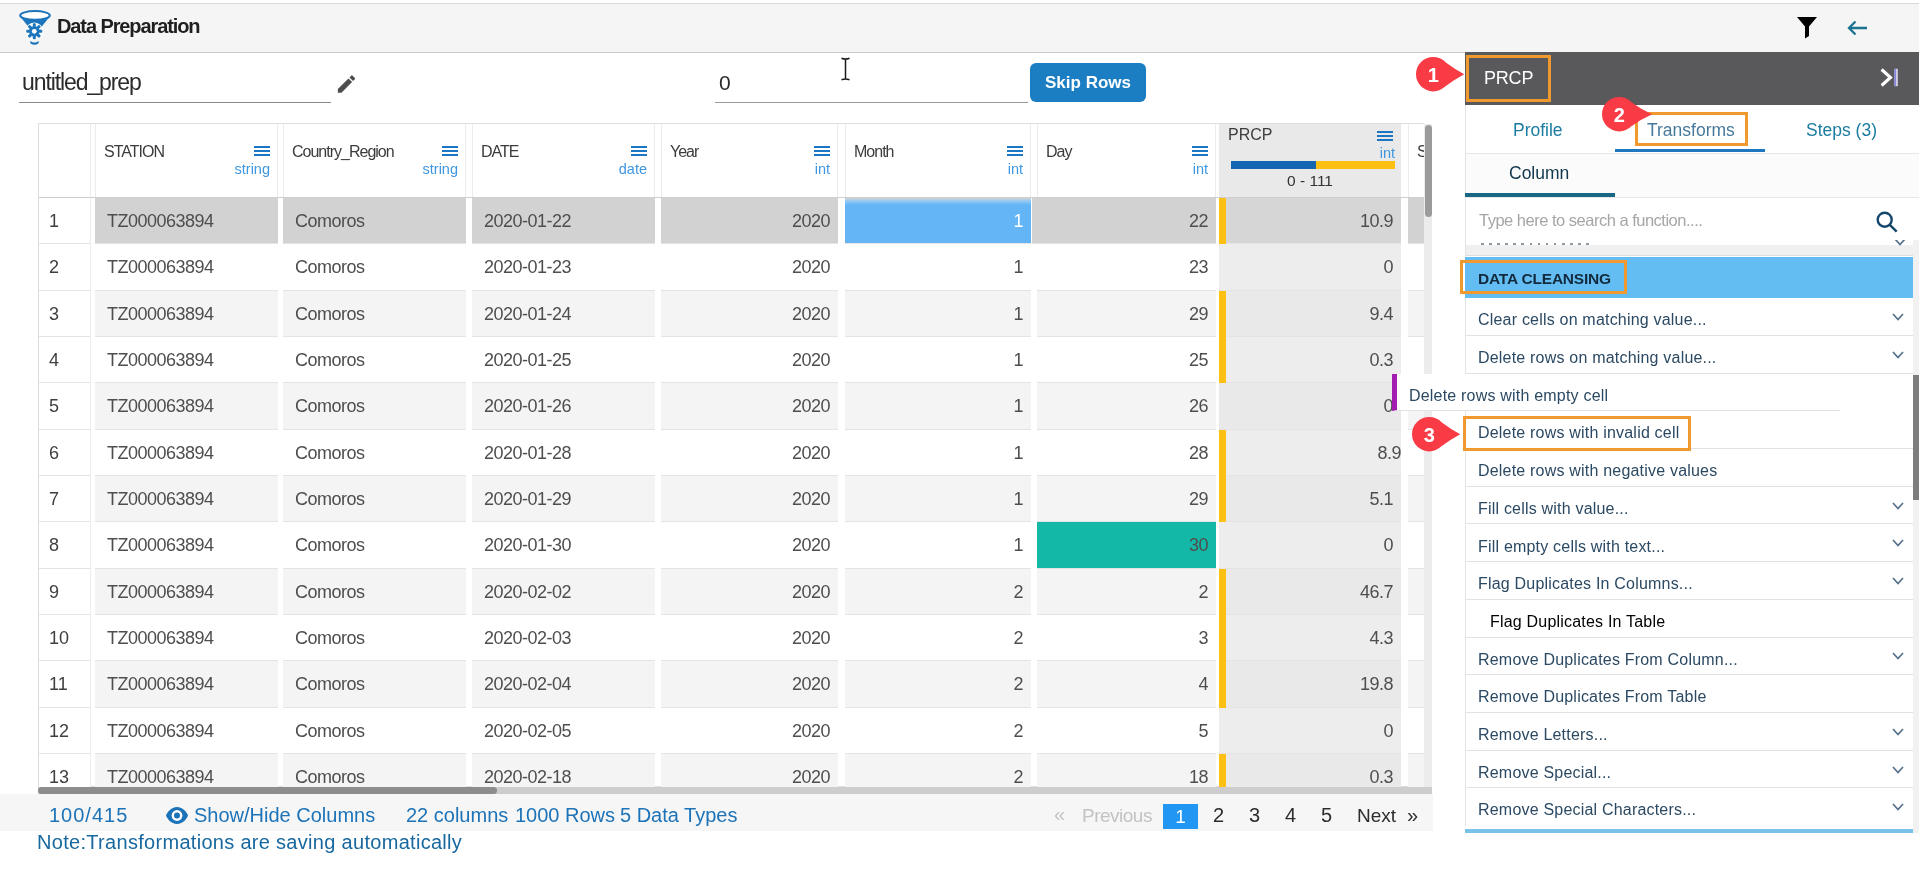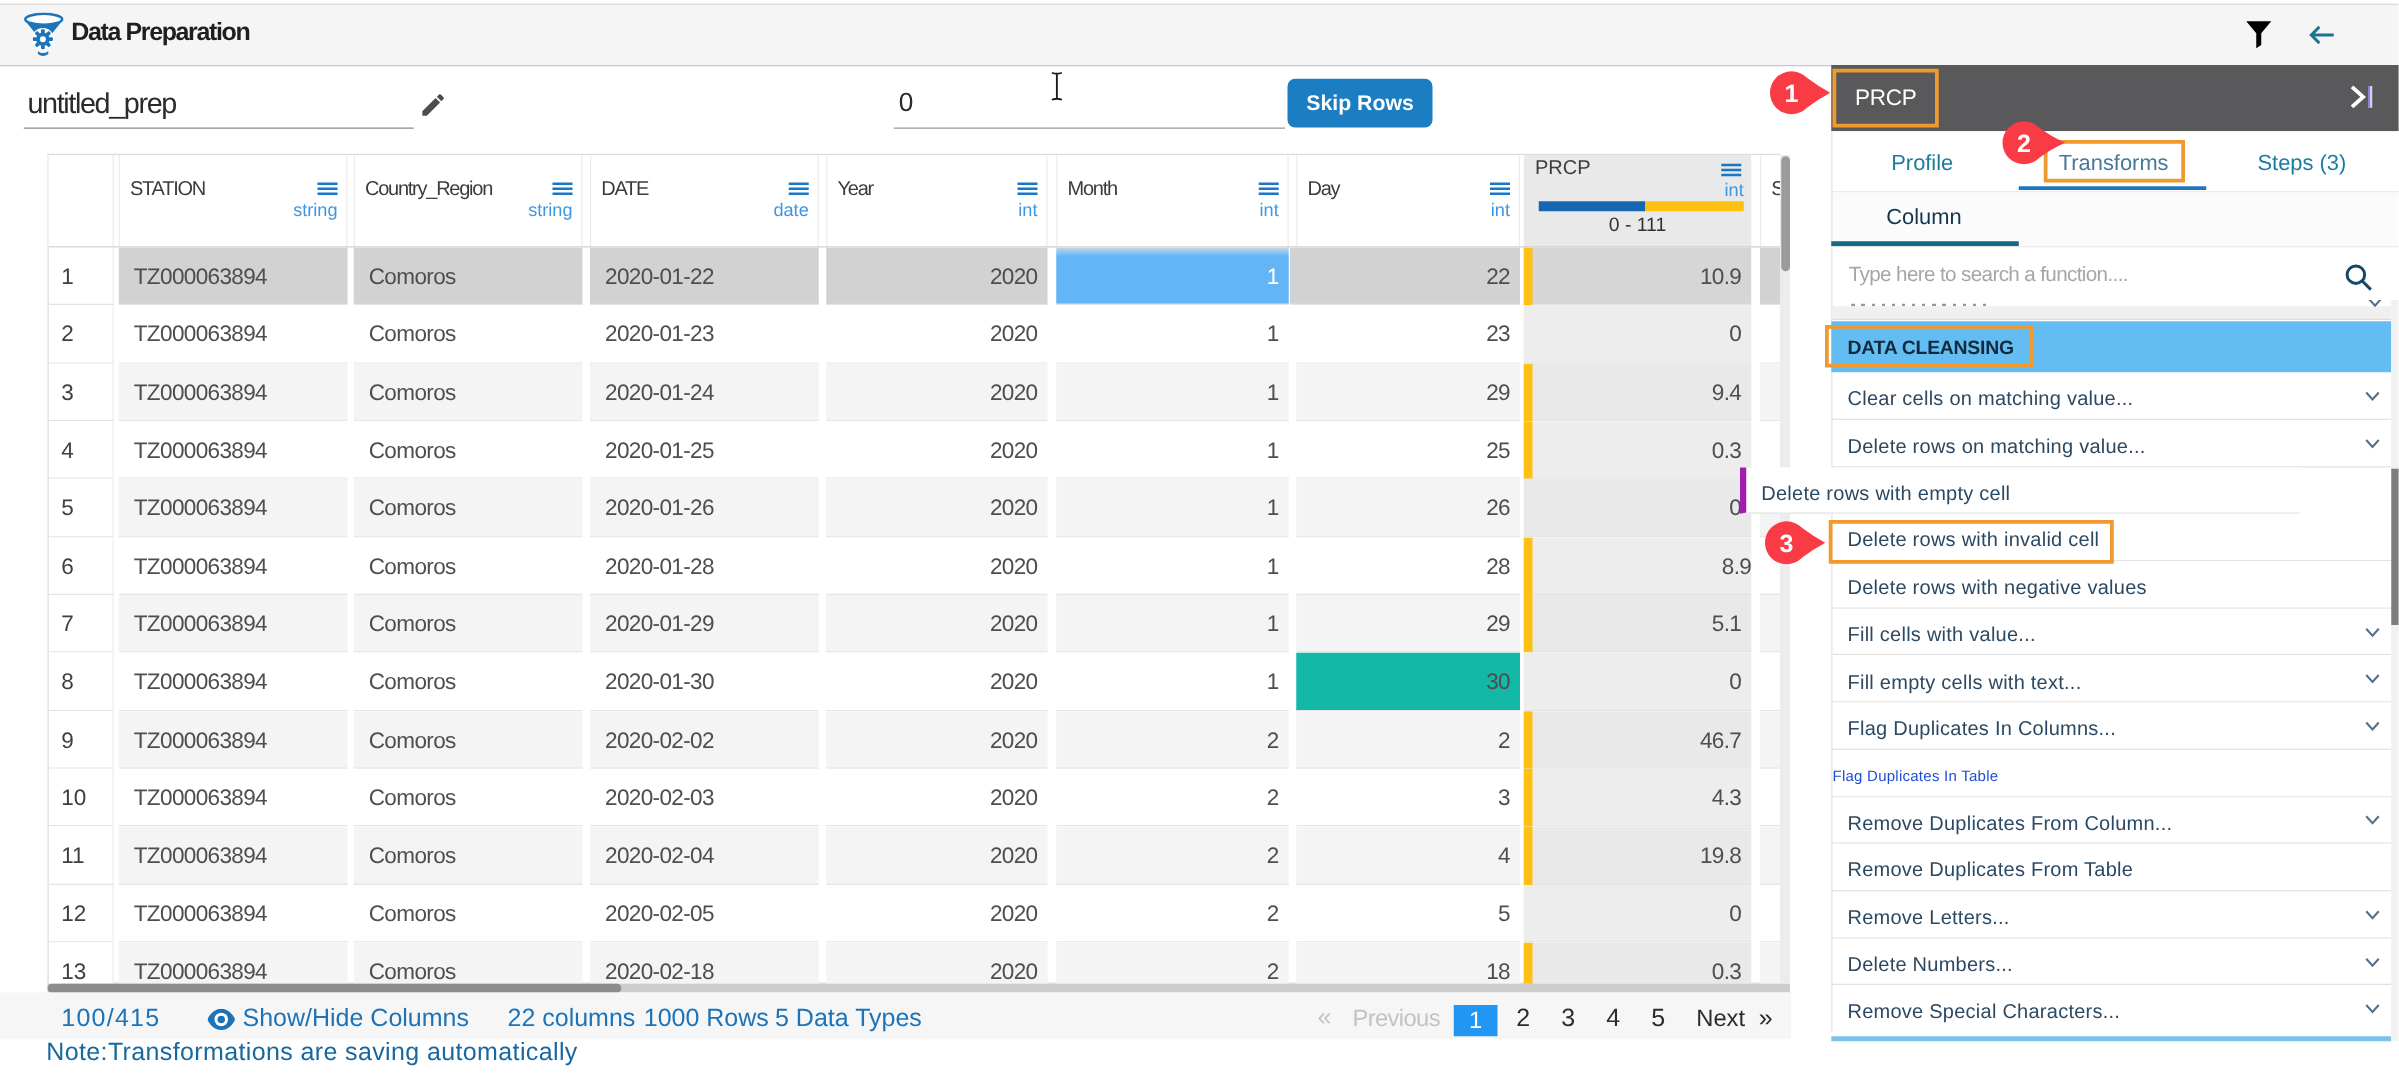--- a/index.html
+++ b/index.html
@@ -339,39 +339,39 @@
         <path d="M1 1 L6 6.5 L11 1" stroke="#54718c" stroke-width="1.7" fill="none"></path>
       </svg>
     </div>
 <div class="abs" style="left:1465px;top:562.20px;width:448px;height:37.70px;border-bottom:1px solid #e2e2e2;border-left:1px solid #e3e3e3;background:#fff">
 <div class="abs" style="left:12px;top:0;width:408px;height:37.70px;font-size:16px;letter-spacing:0.2px;color:#2b4963;line-height:43.70px">Flag Duplicates In Columns...</div>
       <svg class="abs" style="left:426px;top:14.850000000000001px" width="12" height="8" viewBox="0 0 12 8">
         <path d="M1 1 L6 6.5 L11 1" stroke="#54718c" stroke-width="1.7" fill="none"></path>
       </svg>
     </div>
 <div class="abs" style="left:1465px;top:599.90px;width:448px;height:37.70px;border-bottom:1px solid #e2e2e2;border-left:1px solid #e3e3e3;background:#fff">
-<div class="abs" style="left:0;top:0;width:408px;height:37.70px;font-size:12px;letter-spacing:0.2px;color:#1d4ed8;line-height:43.70px">Flag Duplicates In Table</div>
+<div class="abs" style="left:24px;top:0;width:408px;height:37.70px;font-size:16px;letter-spacing:0.2px;color:#000000;line-height:43.70px">Flag Duplicates In Table</div>
     </div>
 <div class="abs" style="left:1465px;top:637.60px;width:448px;height:37.70px;border-bottom:1px solid #e2e2e2;border-left:1px solid #e3e3e3;background:#fff">
 <div class="abs" style="left:12px;top:0;width:408px;height:37.70px;font-size:16px;letter-spacing:0.2px;color:#2b4963;line-height:43.70px">Remove Duplicates From Column...</div>
       <svg class="abs" style="left:426px;top:14.850000000000001px" width="12" height="8" viewBox="0 0 12 8">
         <path d="M1 1 L6 6.5 L11 1" stroke="#54718c" stroke-width="1.7" fill="none"></path>
       </svg>
     </div>
 <div class="abs" style="left:1465px;top:713.00px;width:448px;height:37.70px;border-bottom:1px solid #e2e2e2;border-left:1px solid #e3e3e3;background:#fff">
 <div class="abs" style="left:12px;top:0;width:408px;height:37.70px;font-size:16px;letter-spacing:0.2px;color:#2b4963;line-height:43.70px">Remove Letters...</div>
       <svg class="abs" style="left:426px;top:14.850000000000001px" width="12" height="8" viewBox="0 0 12 8">
         <path d="M1 1 L6 6.5 L11 1" stroke="#54718c" stroke-width="1.7" fill="none"></path>
       </svg>
     </div>
 <div class="abs" style="left:1465px;top:675.30px;width:448px;height:37.70px;border-bottom:1px solid #e2e2e2;border-left:1px solid #e3e3e3;background:#fff">
 <div class="abs" style="left:12px;top:0;width:408px;height:37.70px;font-size:16px;letter-spacing:0.2px;color:#2b4963;line-height:43.70px">Remove Duplicates From Table</div>
     </div>
 <div class="abs" style="left:1465px;top:750.70px;width:448px;height:37.70px;border-bottom:1px solid #e2e2e2;border-left:1px solid #e3e3e3;background:#fff">
-<div class="abs" style="left:12px;top:0;width:408px;height:37.70px;font-size:16px;letter-spacing:0.2px;color:#2b4963;line-height:43.70px">Delete Numbers...</div>
+<div class="abs" style="left:12px;top:0;width:408px;height:37.70px;font-size:16px;letter-spacing:0.2px;color:#2b4963;line-height:43.70px">Remove Special...</div>
       <svg class="abs" style="left:426px;top:14.850000000000001px" width="12" height="8" viewBox="0 0 12 8">
         <path d="M1 1 L6 6.5 L11 1" stroke="#54718c" stroke-width="1.7" fill="none"></path>
       </svg>
     </div>
 <div class="abs" style="left:1465px;top:788.40px;width:448px;height:37.70px;border-left:1px solid #e3e3e3;background:#fff">
 <div class="abs" style="left:12px;top:0;width:408px;height:37.70px;font-size:16px;letter-spacing:0.2px;color:#2b4963;line-height:43.70px">Remove Special Characters...</div>
       <svg class="abs" style="left:426px;top:14.850000000000001px" width="12" height="8" viewBox="0 0 12 8">
         <path d="M1 1 L6 6.5 L11 1" stroke="#54718c" stroke-width="1.7" fill="none"></path>
       </svg>
     </div>

